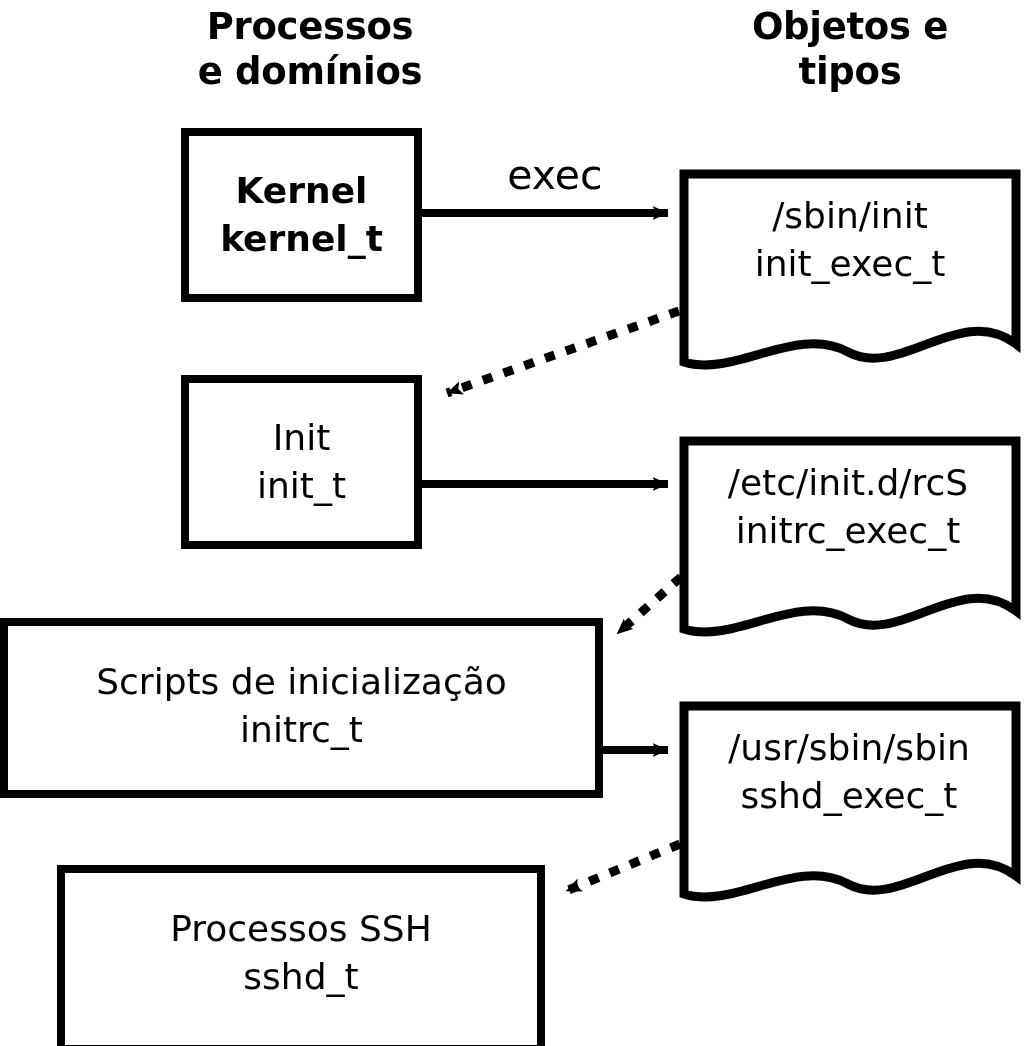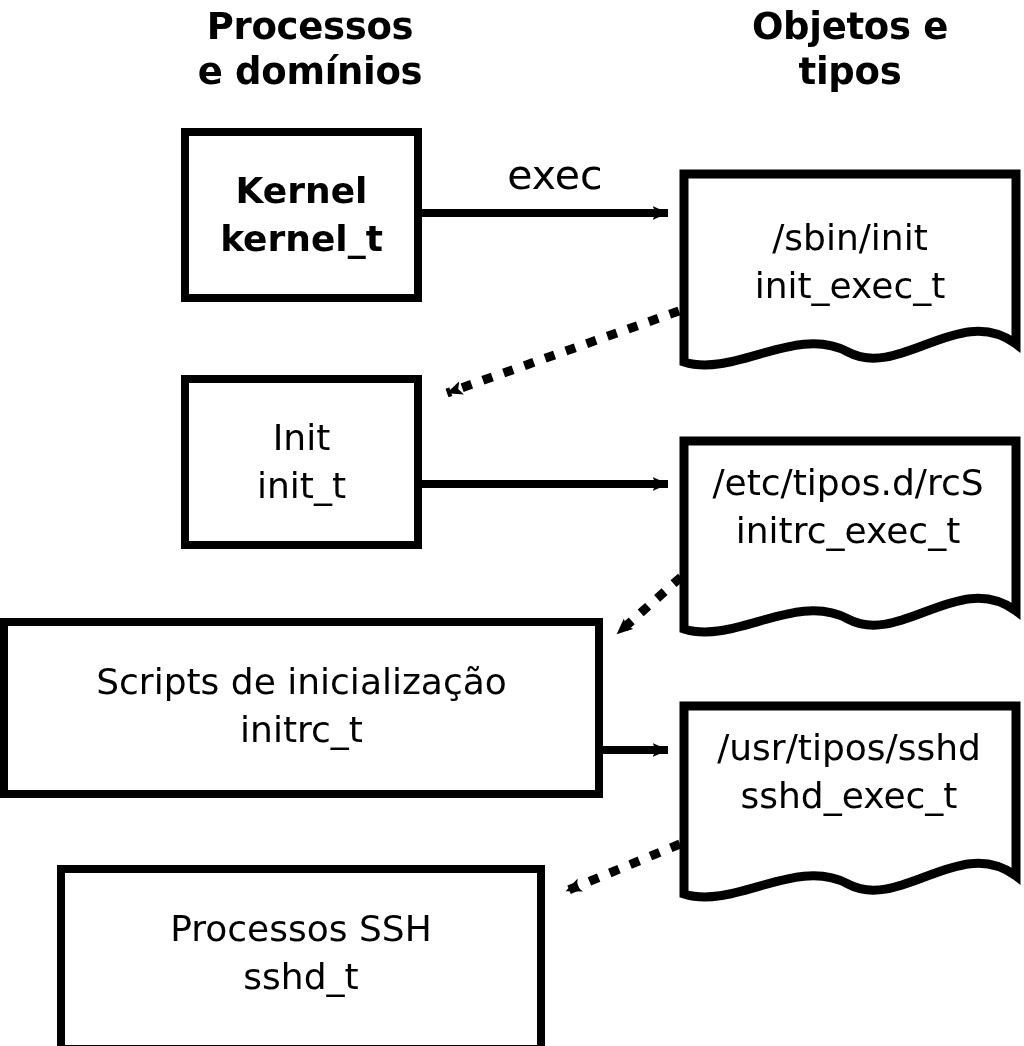--- a/index.html
+++ b/index.html
@@ -121,27 +121,27 @@
 
   <div class="node-label" style="left:4px; top:658px; width:595px;">Scripts de inicialização
 initrc_t</div>
 
   <div class="node-label" style="left:185px; top:414px; width:233px;">Init
 init_t</div>
 
   <div class="node-label" style="left:61px; top:905px; width:480px;">Processos SSH
 sshd_t</div>
 
-  <div class="node-label" style="left:684px; top:192px; width:332px;margin-top:22px;">/sbin/init
+  <div class="node-label" style="left:684px; top:192px; width:332px;">/sbin/init
 init_exec_t</div>
 
-  <div class="node-label" style="left:678px; top:459px; width:340px;">/etc/tipos.d/rcS
+  <div class="node-label" style="left:678px; top:459px; width:340px;">/etc/init.d/rcS
 initrc_exec_t</div>
 
-  <div class="node-label" style="left:680px; top:724px; width:338px;">/usr/tipos/sshd
+  <div class="node-label" style="left:680px; top:724px; width:338px;">/usr/sbin/sbin
 sshd_exec_t</div>
 
   <div class="edge-label" style="left:440px; top:157px; width:230px;">exec</div>
 
   <div class="hit" style="left:185px; top:132px; width:233px; height:166px;"></div>
   <div class="hit" style="left:185px; top:379px; width:233px; height:166px;"></div>
   <div class="hit" style="left:4px; top:622px; width:595px; height:172px;"></div>
   <div class="hit" style="left:61px; top:869px; width:480px; height:180px;"></div>
   <div class="hit" style="left:684px; top:174px; width:332px; height:195px;"></div>
   <div class="hit" style="left:684px; top:441px; width:332px; height:195px;"></div>

